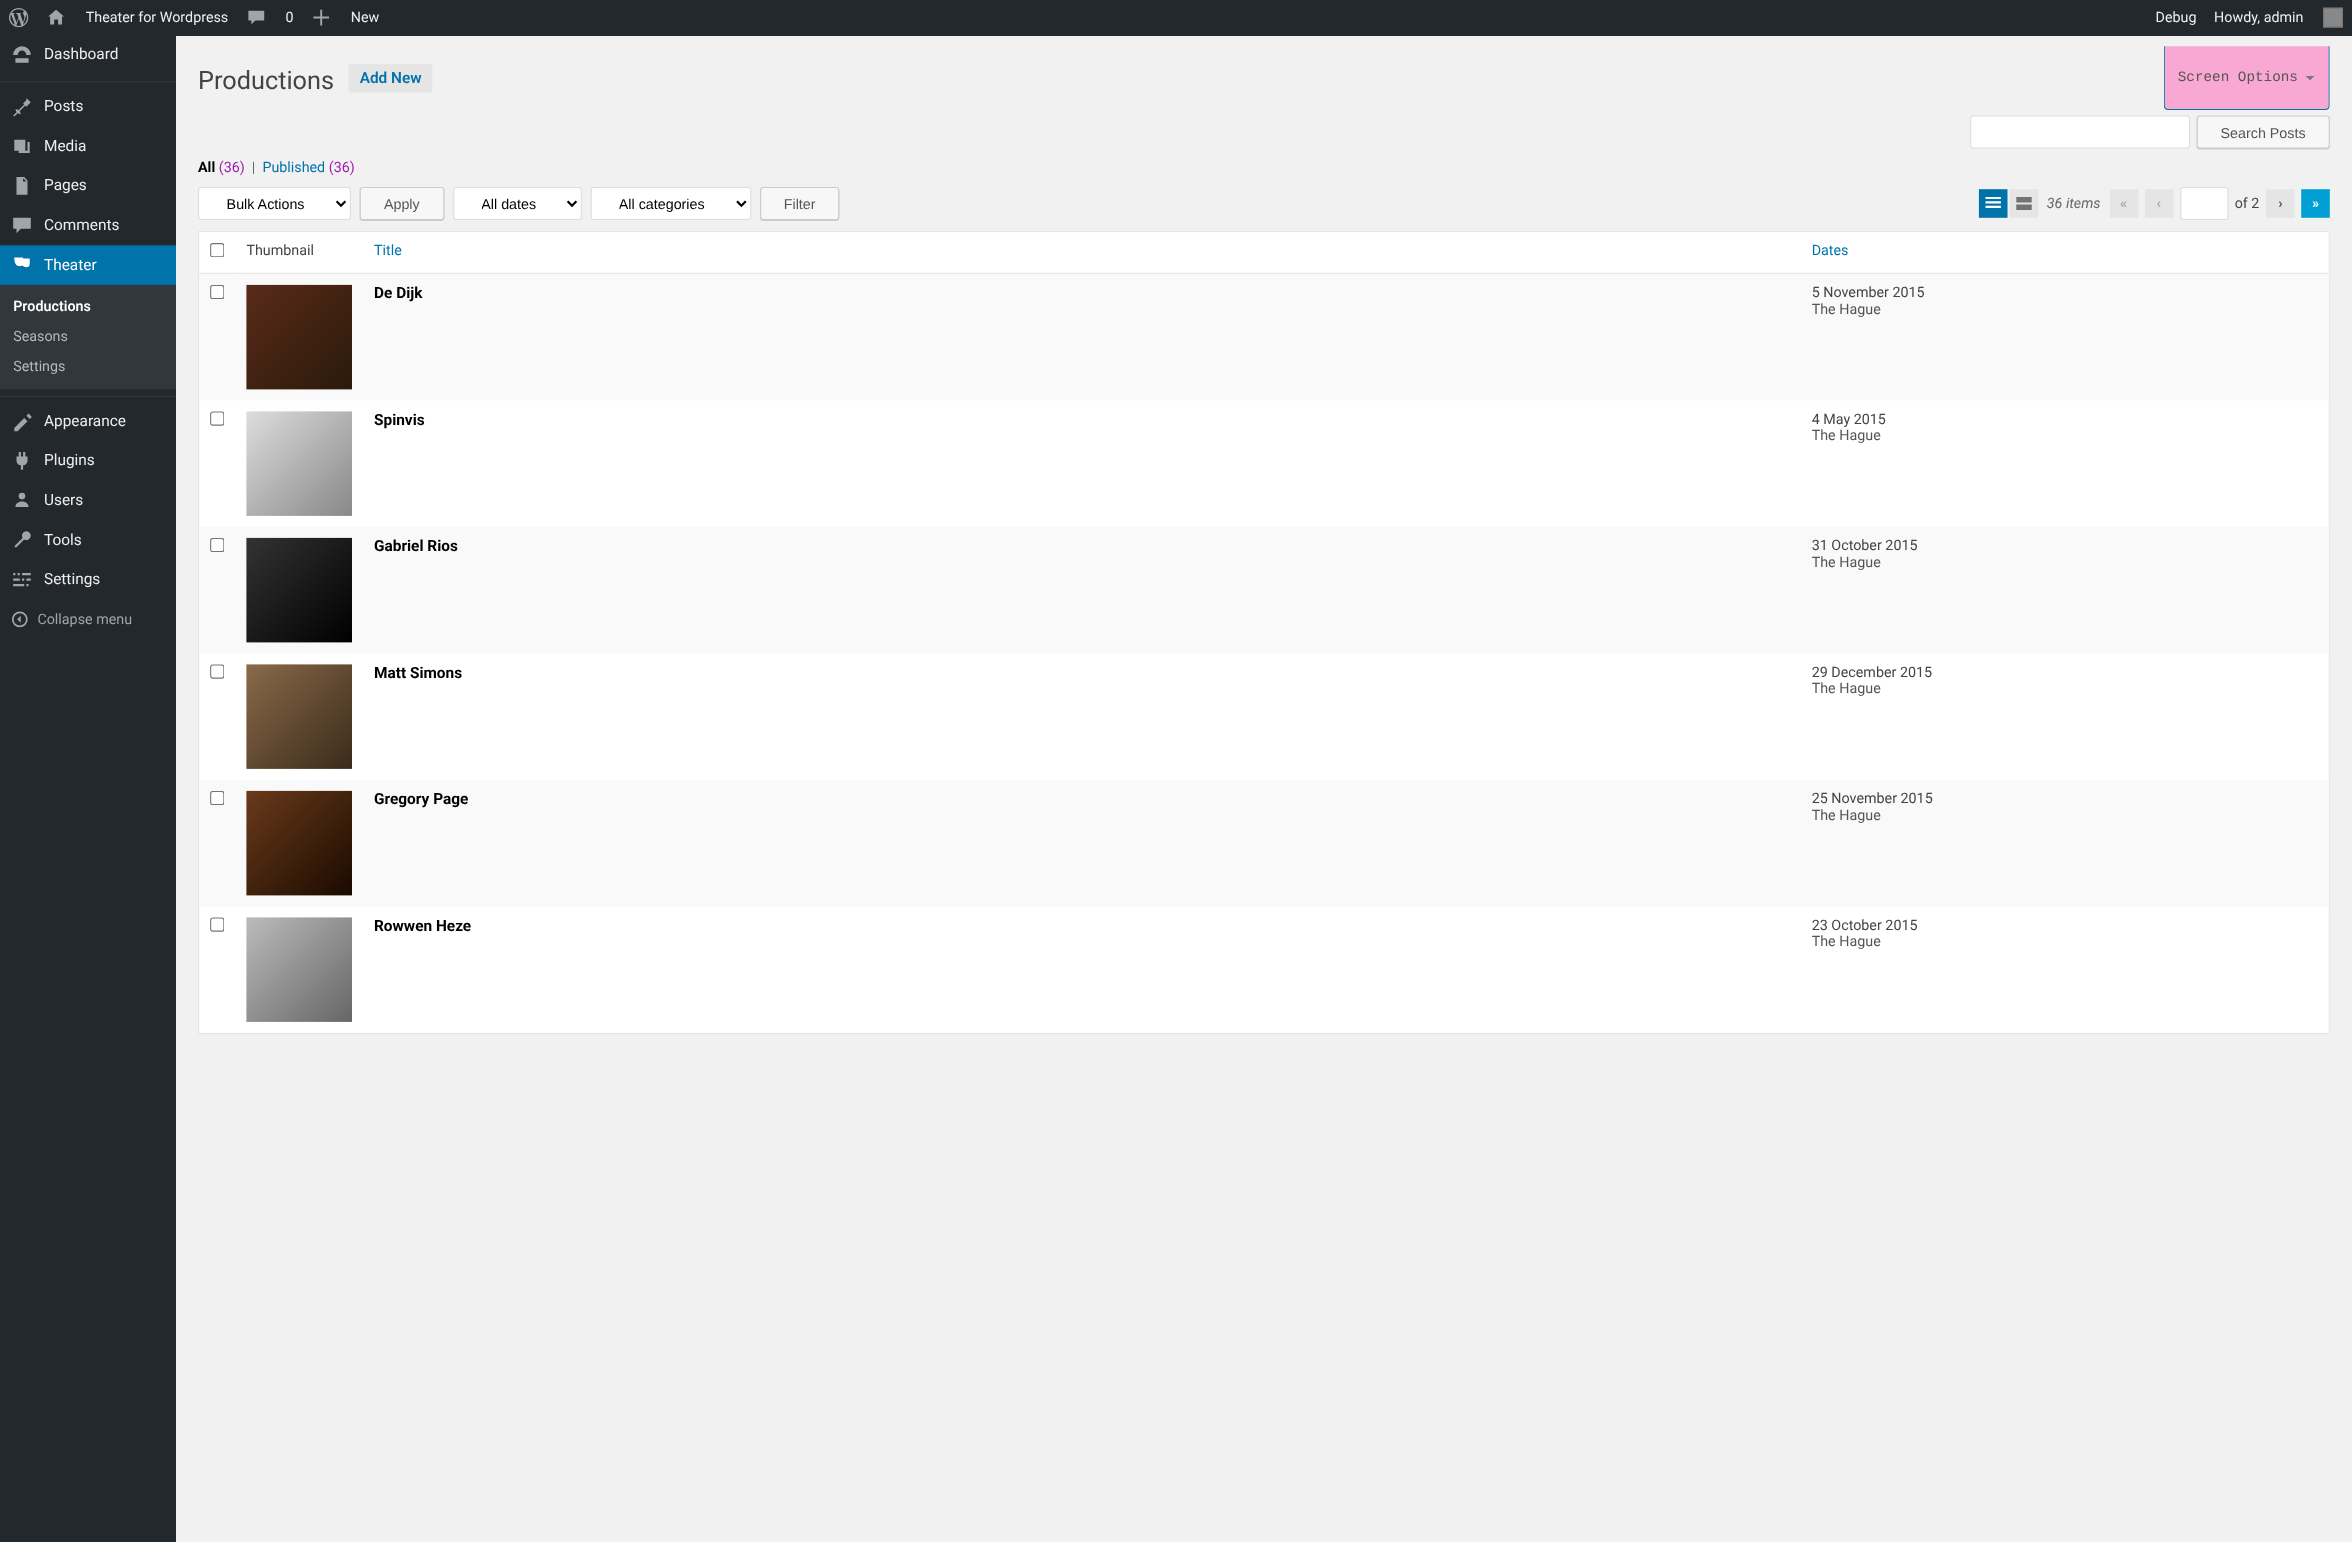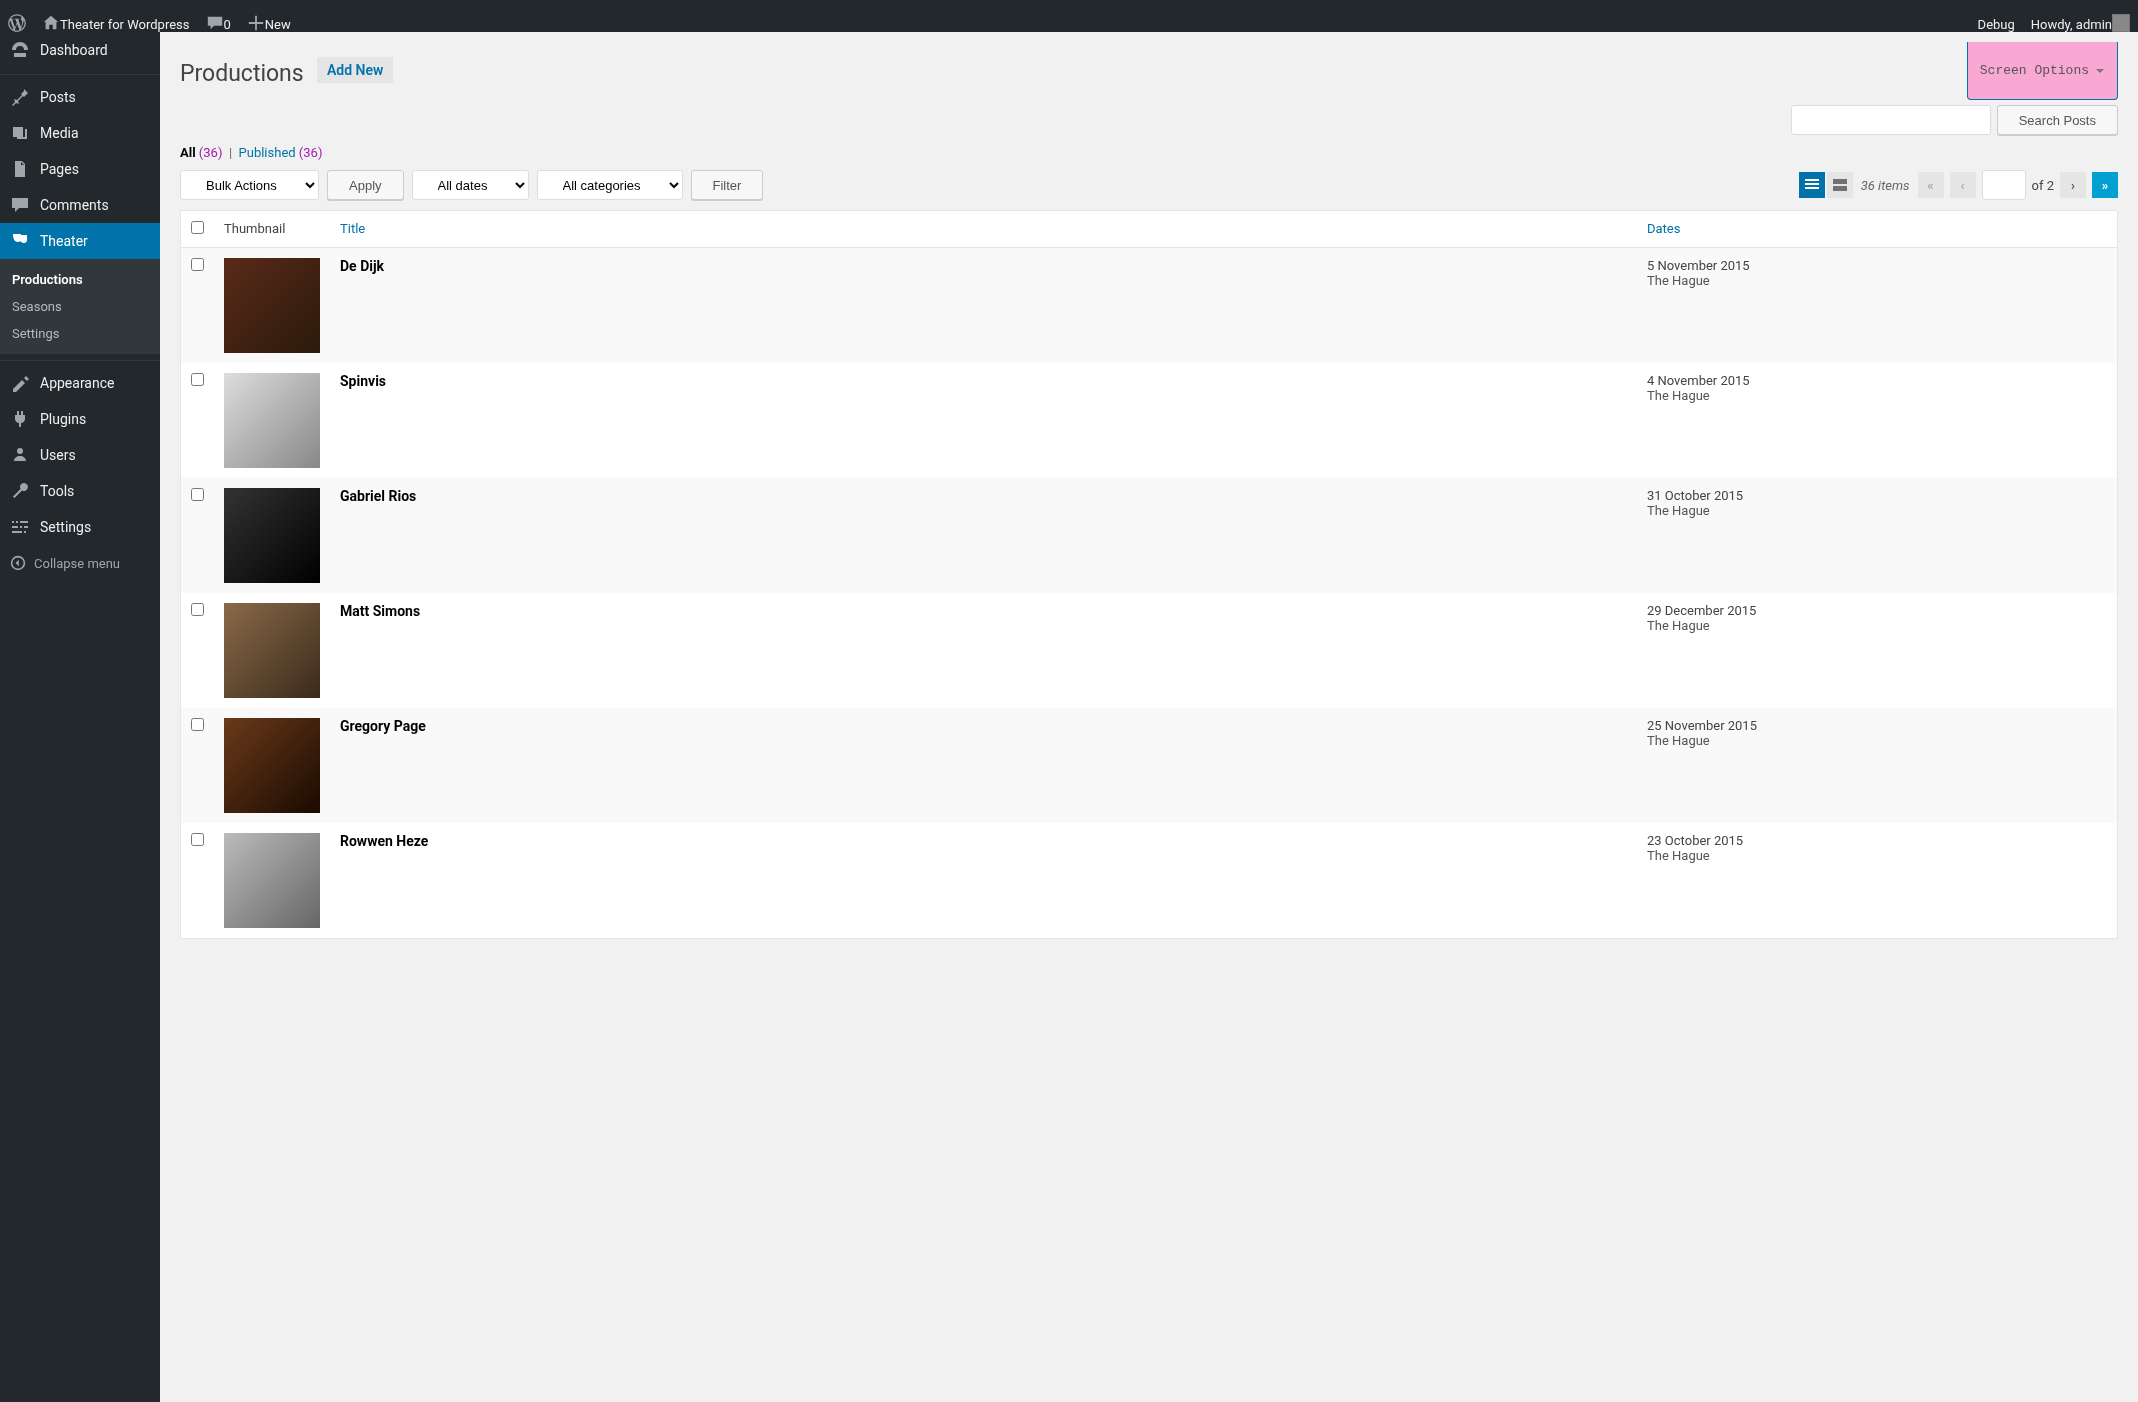--- a/index.html
+++ b/index.html
@@ -3,21 +3,21 @@
 <meta charset="utf-8">
 <style>
 * { margin:0; padding:0; box-sizing:border-box; }
 body { font-family:-apple-system,BlinkMacSystemFont,"Segoe UI",Roboto,sans-serif; font-size:13px; color:#444; background:#f1f1f1; }
 a { color:#0073aa; text-decoration:none; }
 
 
 .adminbar { position:fixed; top:0; left:0; right:0; height:32px; background:#23282d; color:#eee; display:flex; align-items:center; z-index:1000; font-size:13px; }
 .adminbar .ab-left { display:flex; align-items:center; }
 .adminbar .ab-right { margin-left:auto; display:flex; align-items:center; }
-.adminbar .ab-item { display:flex; align-items:flex-end; padding:0 8px; height:32px; color:#eee; cursor:pointer; gap:0; }
+.adminbar .ab-item { display:flex; align-items:center; padding:0 8px; height:32px; color:#eee; cursor:pointer; gap:18px; }
 .adminbar svg { width:18px; height:18px; fill:#a0a5aa; }
 .avatar-small { width:18px; height:18px; background:#888; border:1px solid #777; }
 
 
 .adminmenu { position:fixed; top:32px; left:0; bottom:0; width:160px; background:#23282d; color:#eee; }
 .adminmenu .menu-item { display:flex; align-items:center; padding:8px 10px; color:#eee; font-size:14px; cursor:pointer; gap:10px; }
 .adminmenu .menu-item.current { background:#0073aa; color:#fff; position:relative; }
 .adminmenu .menu-item.current::after { content:""; position:absolute; right:-8px; top:50%; margin-top:-8px; border:8px solid transparent; border-right-color:#f1f1f1; }
 .adminmenu .menu-item.sep { margin-top:6px; border-top:1px solid #32373c; padding-top:12px; }
 .adminmenu svg { width:20px; height:20px; fill:#a0a5aa; }
@@ -280,21 +280,21 @@
               <div class="row-loc">The Hague</div>
             </td>
           </tr>
           <tr>
             <td class="cb"><input type="checkbox" style=""></td>
             <td class="thumb-col">
               <div class="thumb thumb-spinvis"></div>
             </td>
             <td class="title-col"><a class="row-title">Spinvis</a></td>
             <td class="dates-col">
-              <div class="row-date">4 November 2015</div>
+              <div class="row-date">4 May 2015</div>
               <div class="row-loc">The Hague</div>
             </td>
           </tr>
           <tr>
             <td class="cb"><input type="checkbox" style=""></td>
             <td class="thumb-col">
               <div class="thumb thumb-gabriel"></div>
             </td>
             <td class="title-col"><a class="row-title">Gabriel Rios</a></td>
             <td class="dates-col">

